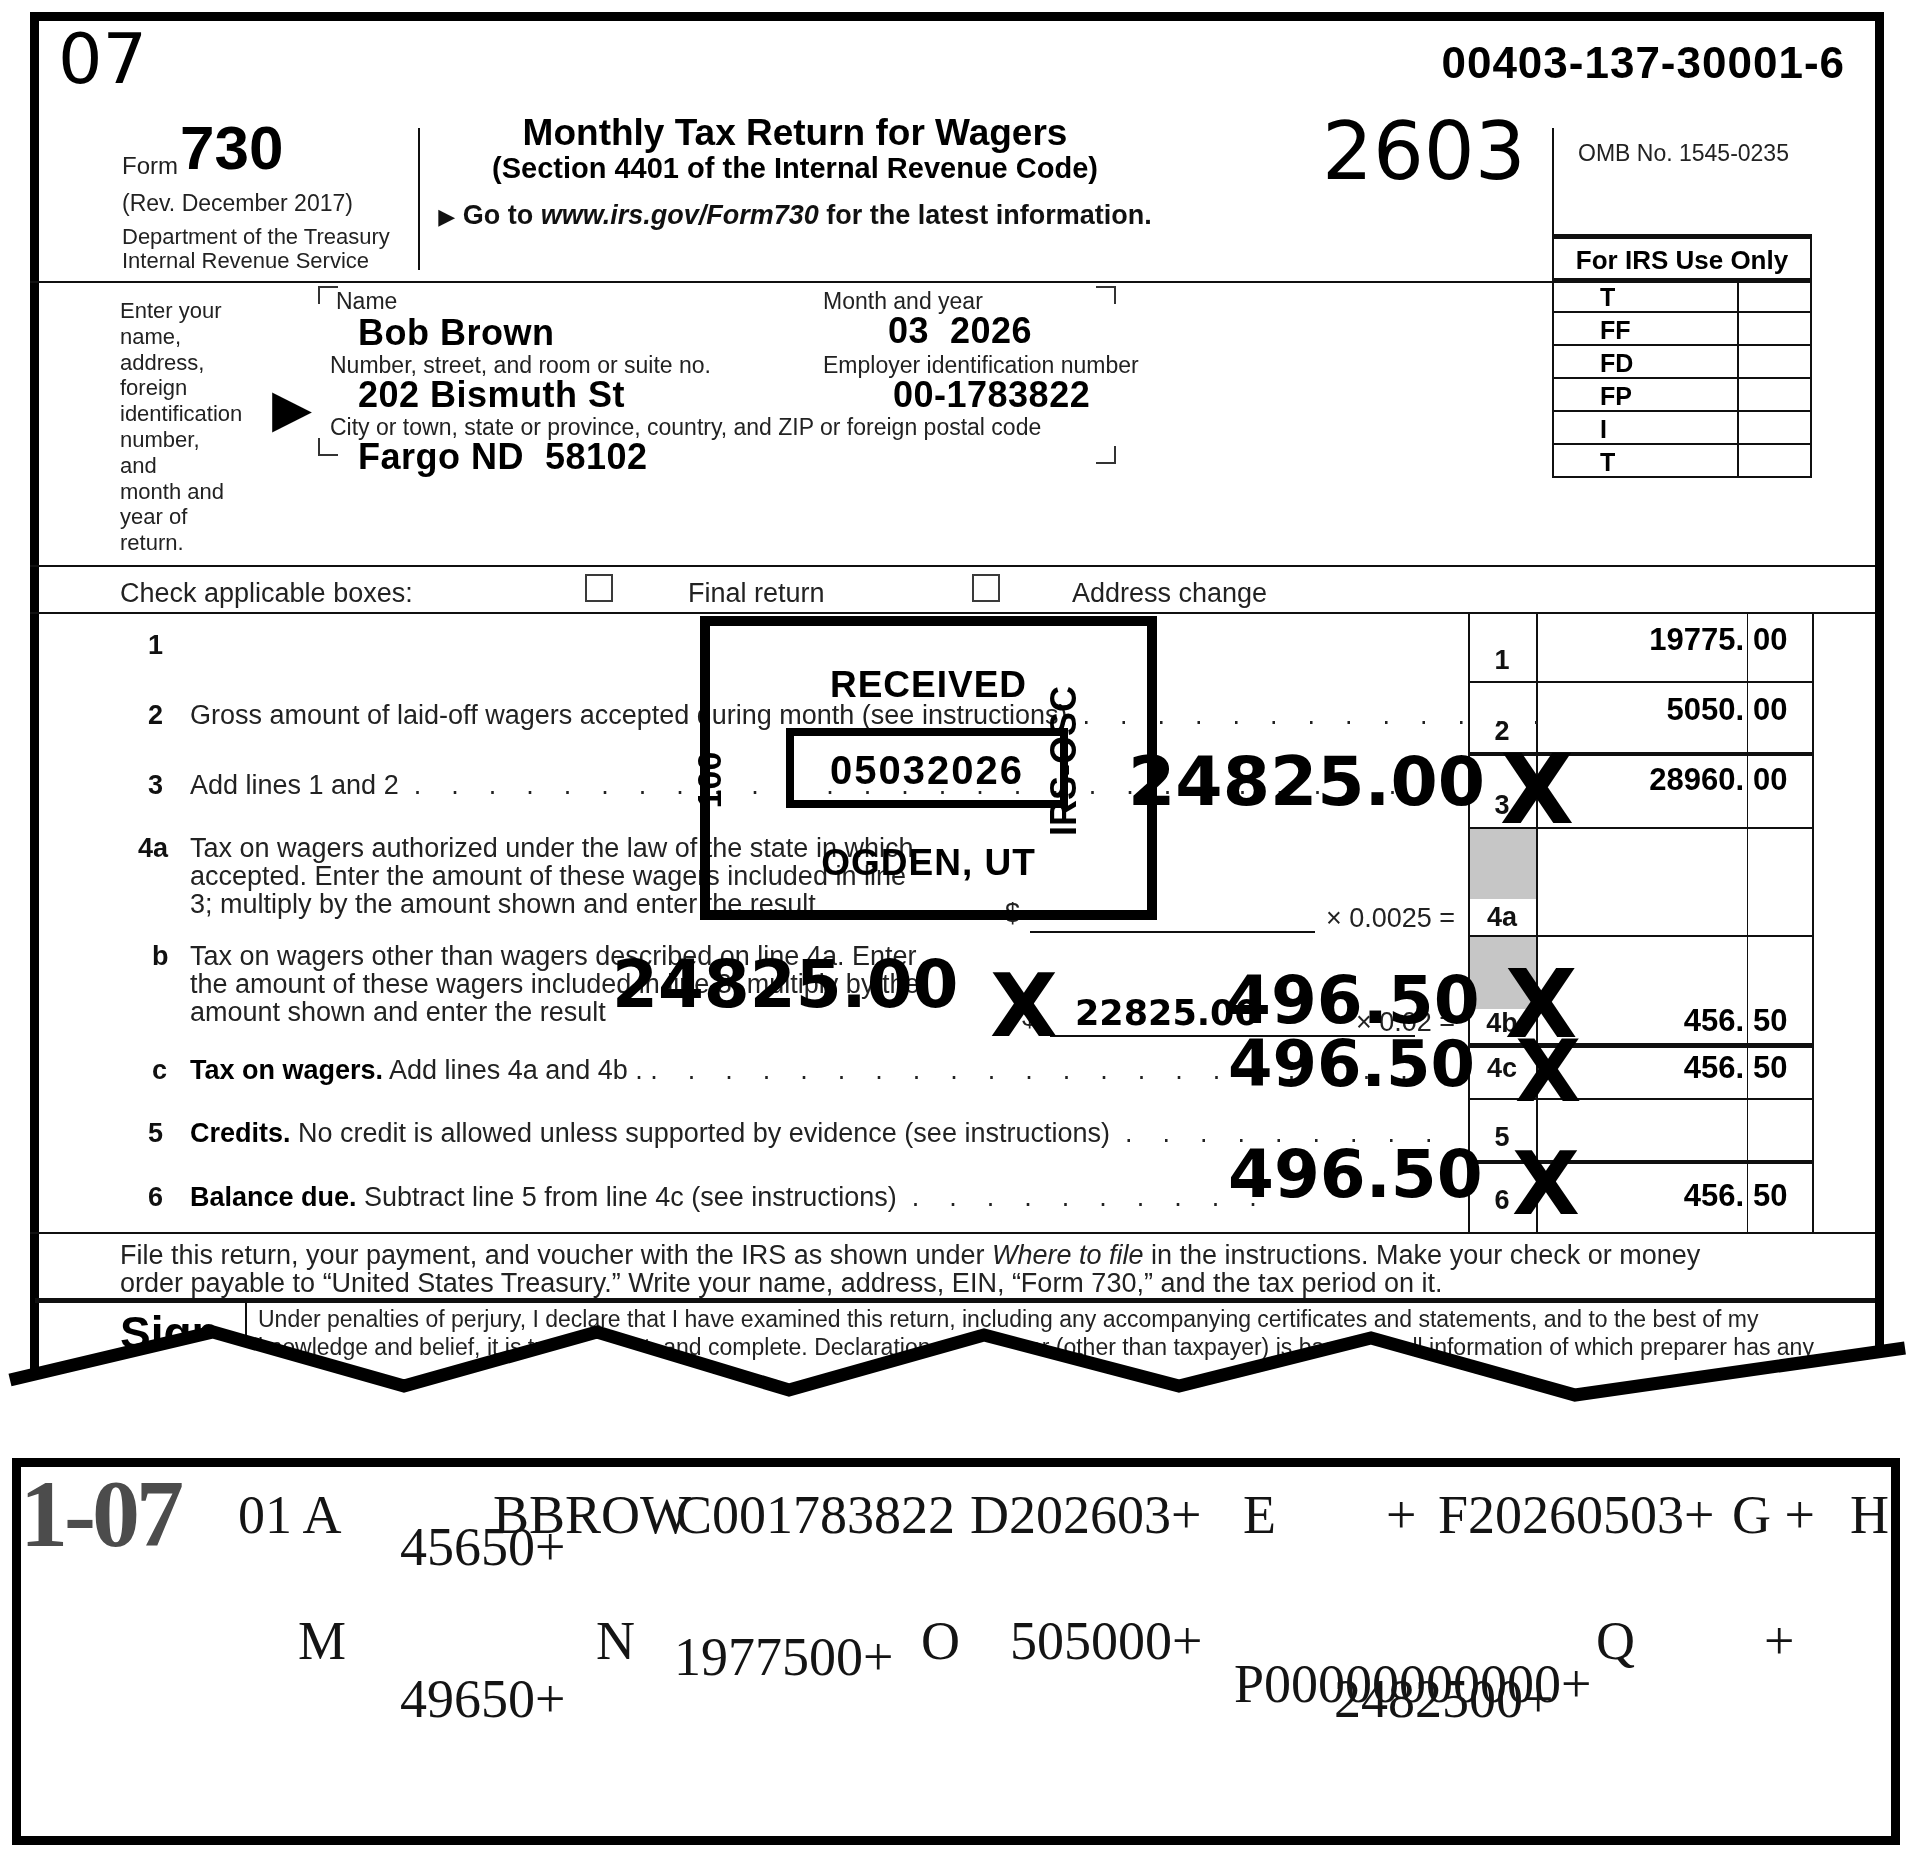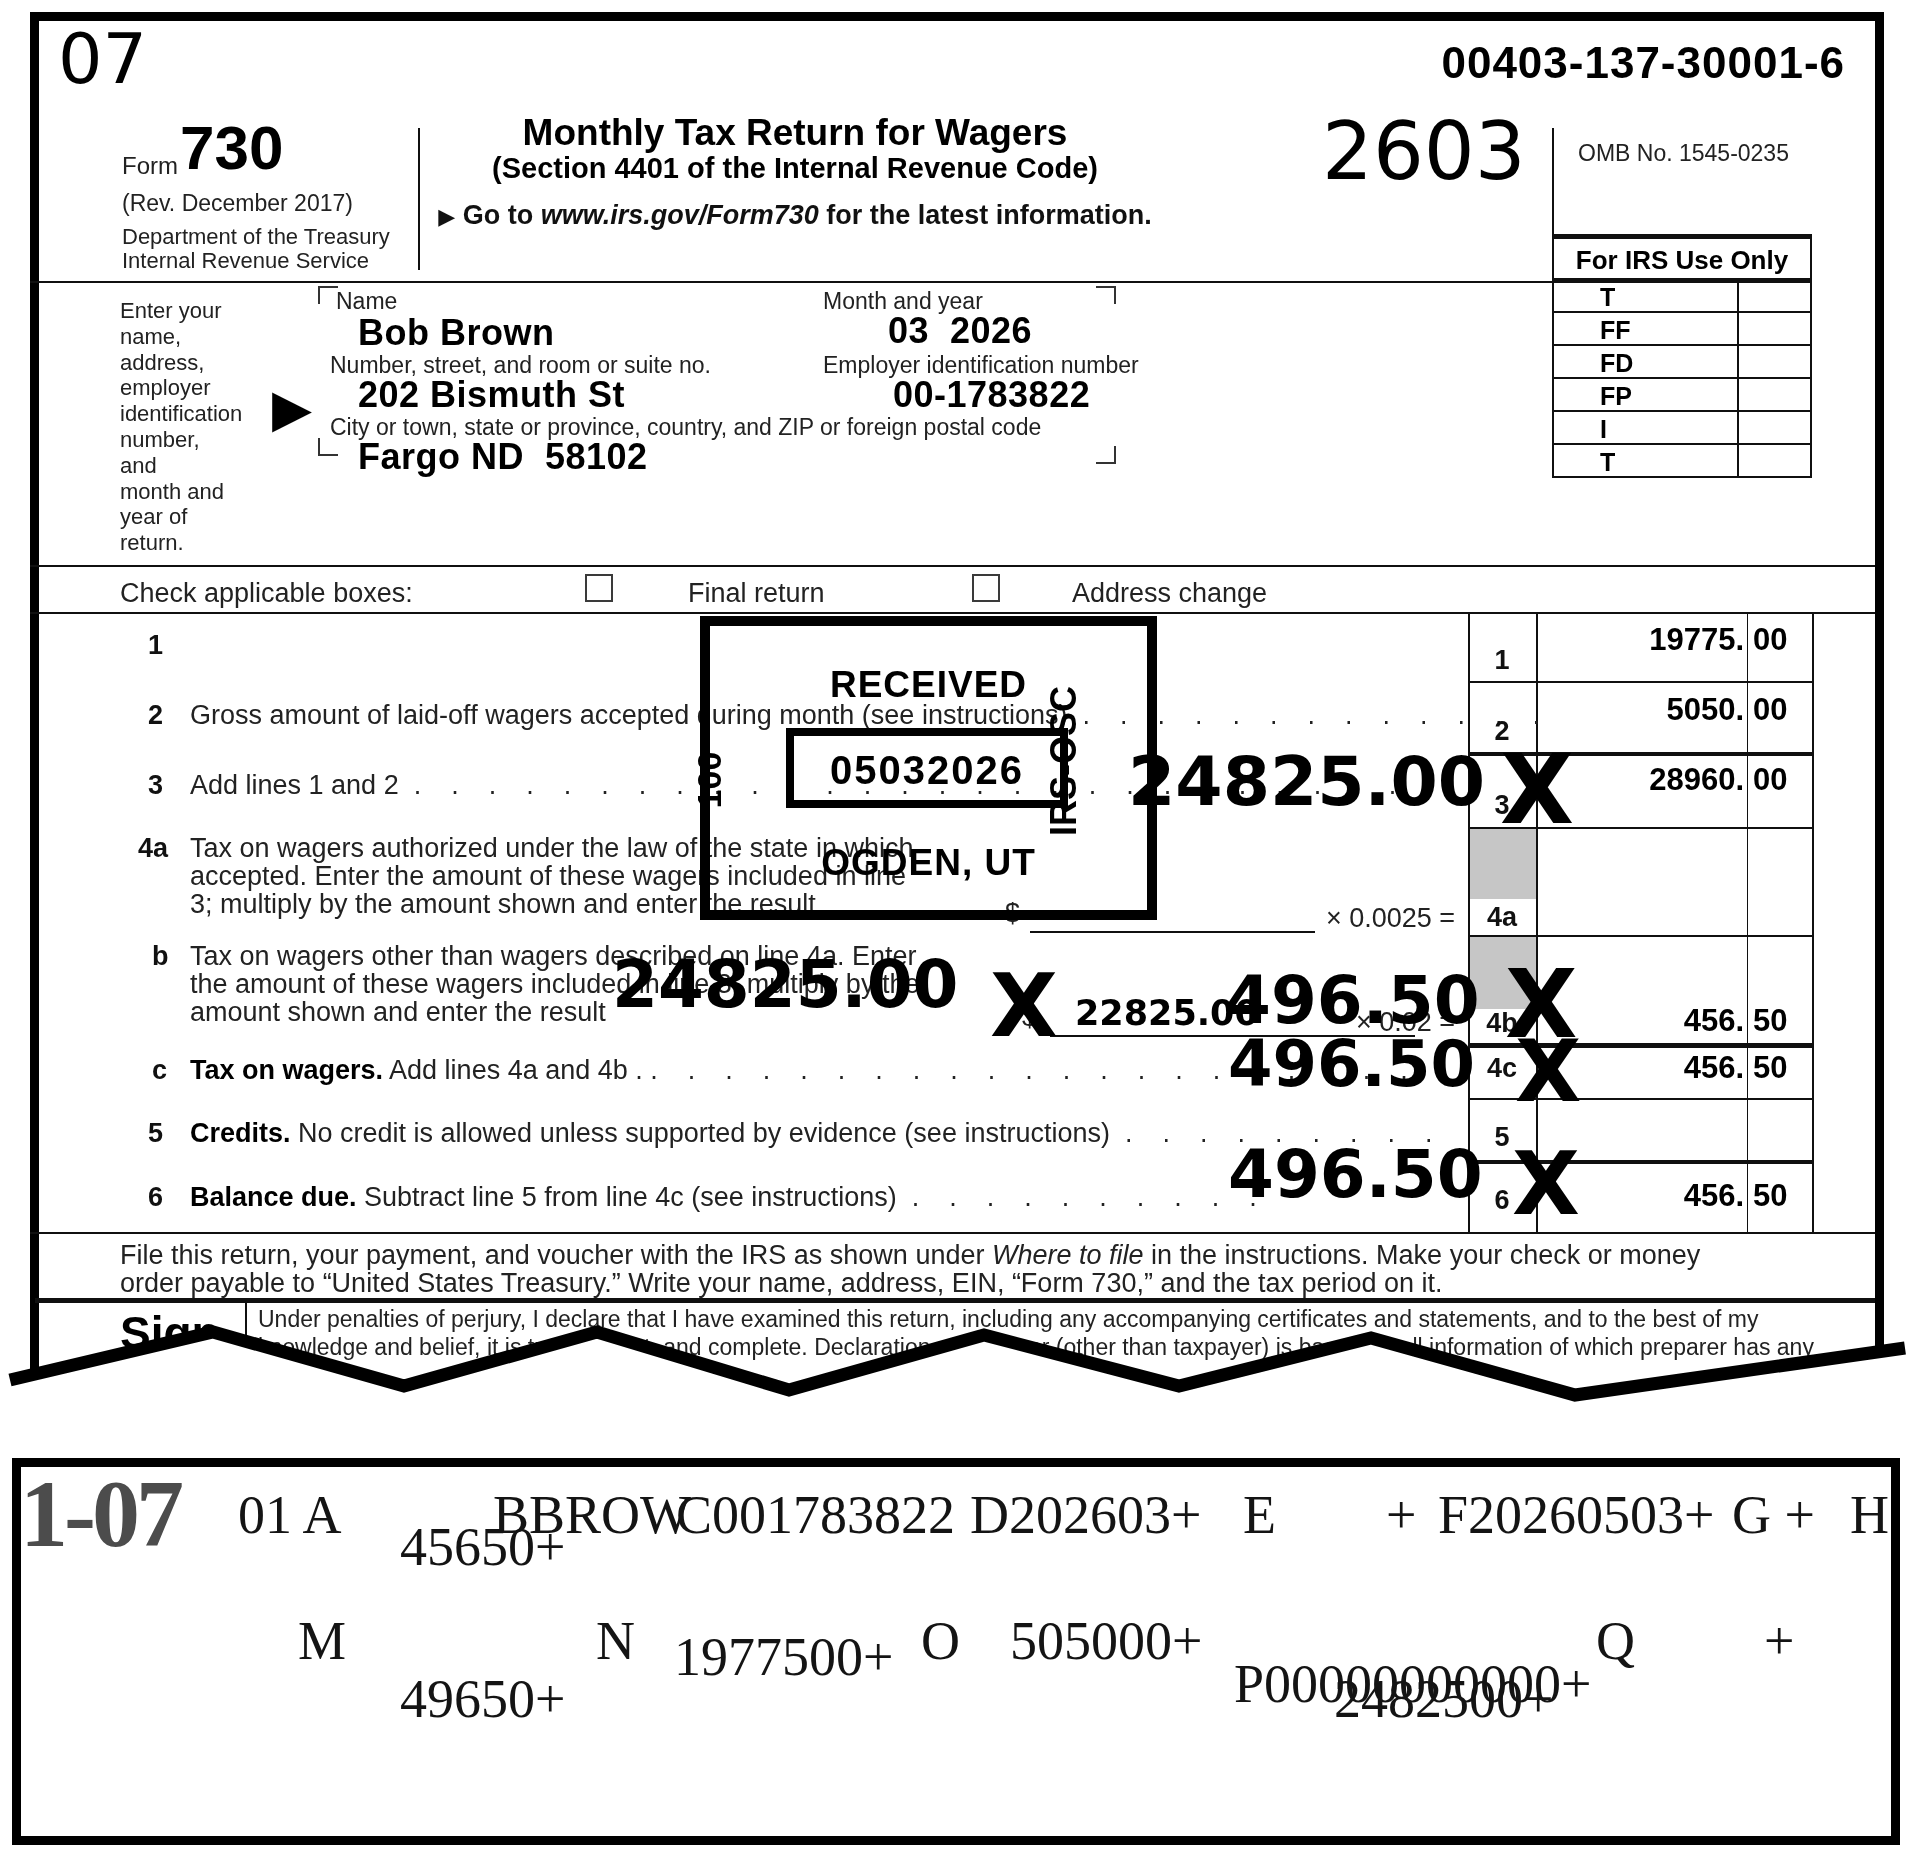--- a/index.html
+++ b/index.html
@@ -68,21 +68,21 @@
   <div class="a b" style="left:1600px;top:316px;font-size:25px;color:#000;">FF</div>
   <div class="a b" style="left:1600px;top:349px;font-size:25px;color:#000;">FD</div>
   <div class="a b" style="left:1600px;top:382px;font-size:25px;color:#000;">FP</div>
   <div class="a b" style="left:1600px;top:415px;font-size:25px;color:#000;">I</div>
   <div class="a b" style="left:1600px;top:448px;font-size:25px;color:#000;">T</div>
 
   <div class="a" style="left:120px;top:298px;font-size:22px;line-height:25.8px;color:#222;">
     <span style="display:block;">Enter your</span>
     <span style="display:block;">name,</span>
     <span style="display:block;">address,</span>
-    <span style="display:block;">employer</span>
+    <span style="display:block;">foreign</span>
     <span style="display:block;">identification</span>
     <span style="display:block;">number,</span>
     <span style="display:block;">and</span>
     <span style="display:block;">month and</span>
     <span style="display:block;">year of</span>
     <span style="display:block;">return.</span>
   </div>
   <div class="a" style="left:272px;top:378px;font-size:52px;color:#000;">▶</div>
 
   <div class="corner" style="left:318px;top:286px;border-left:2px solid #333;border-top:2px solid #333;"></div>

